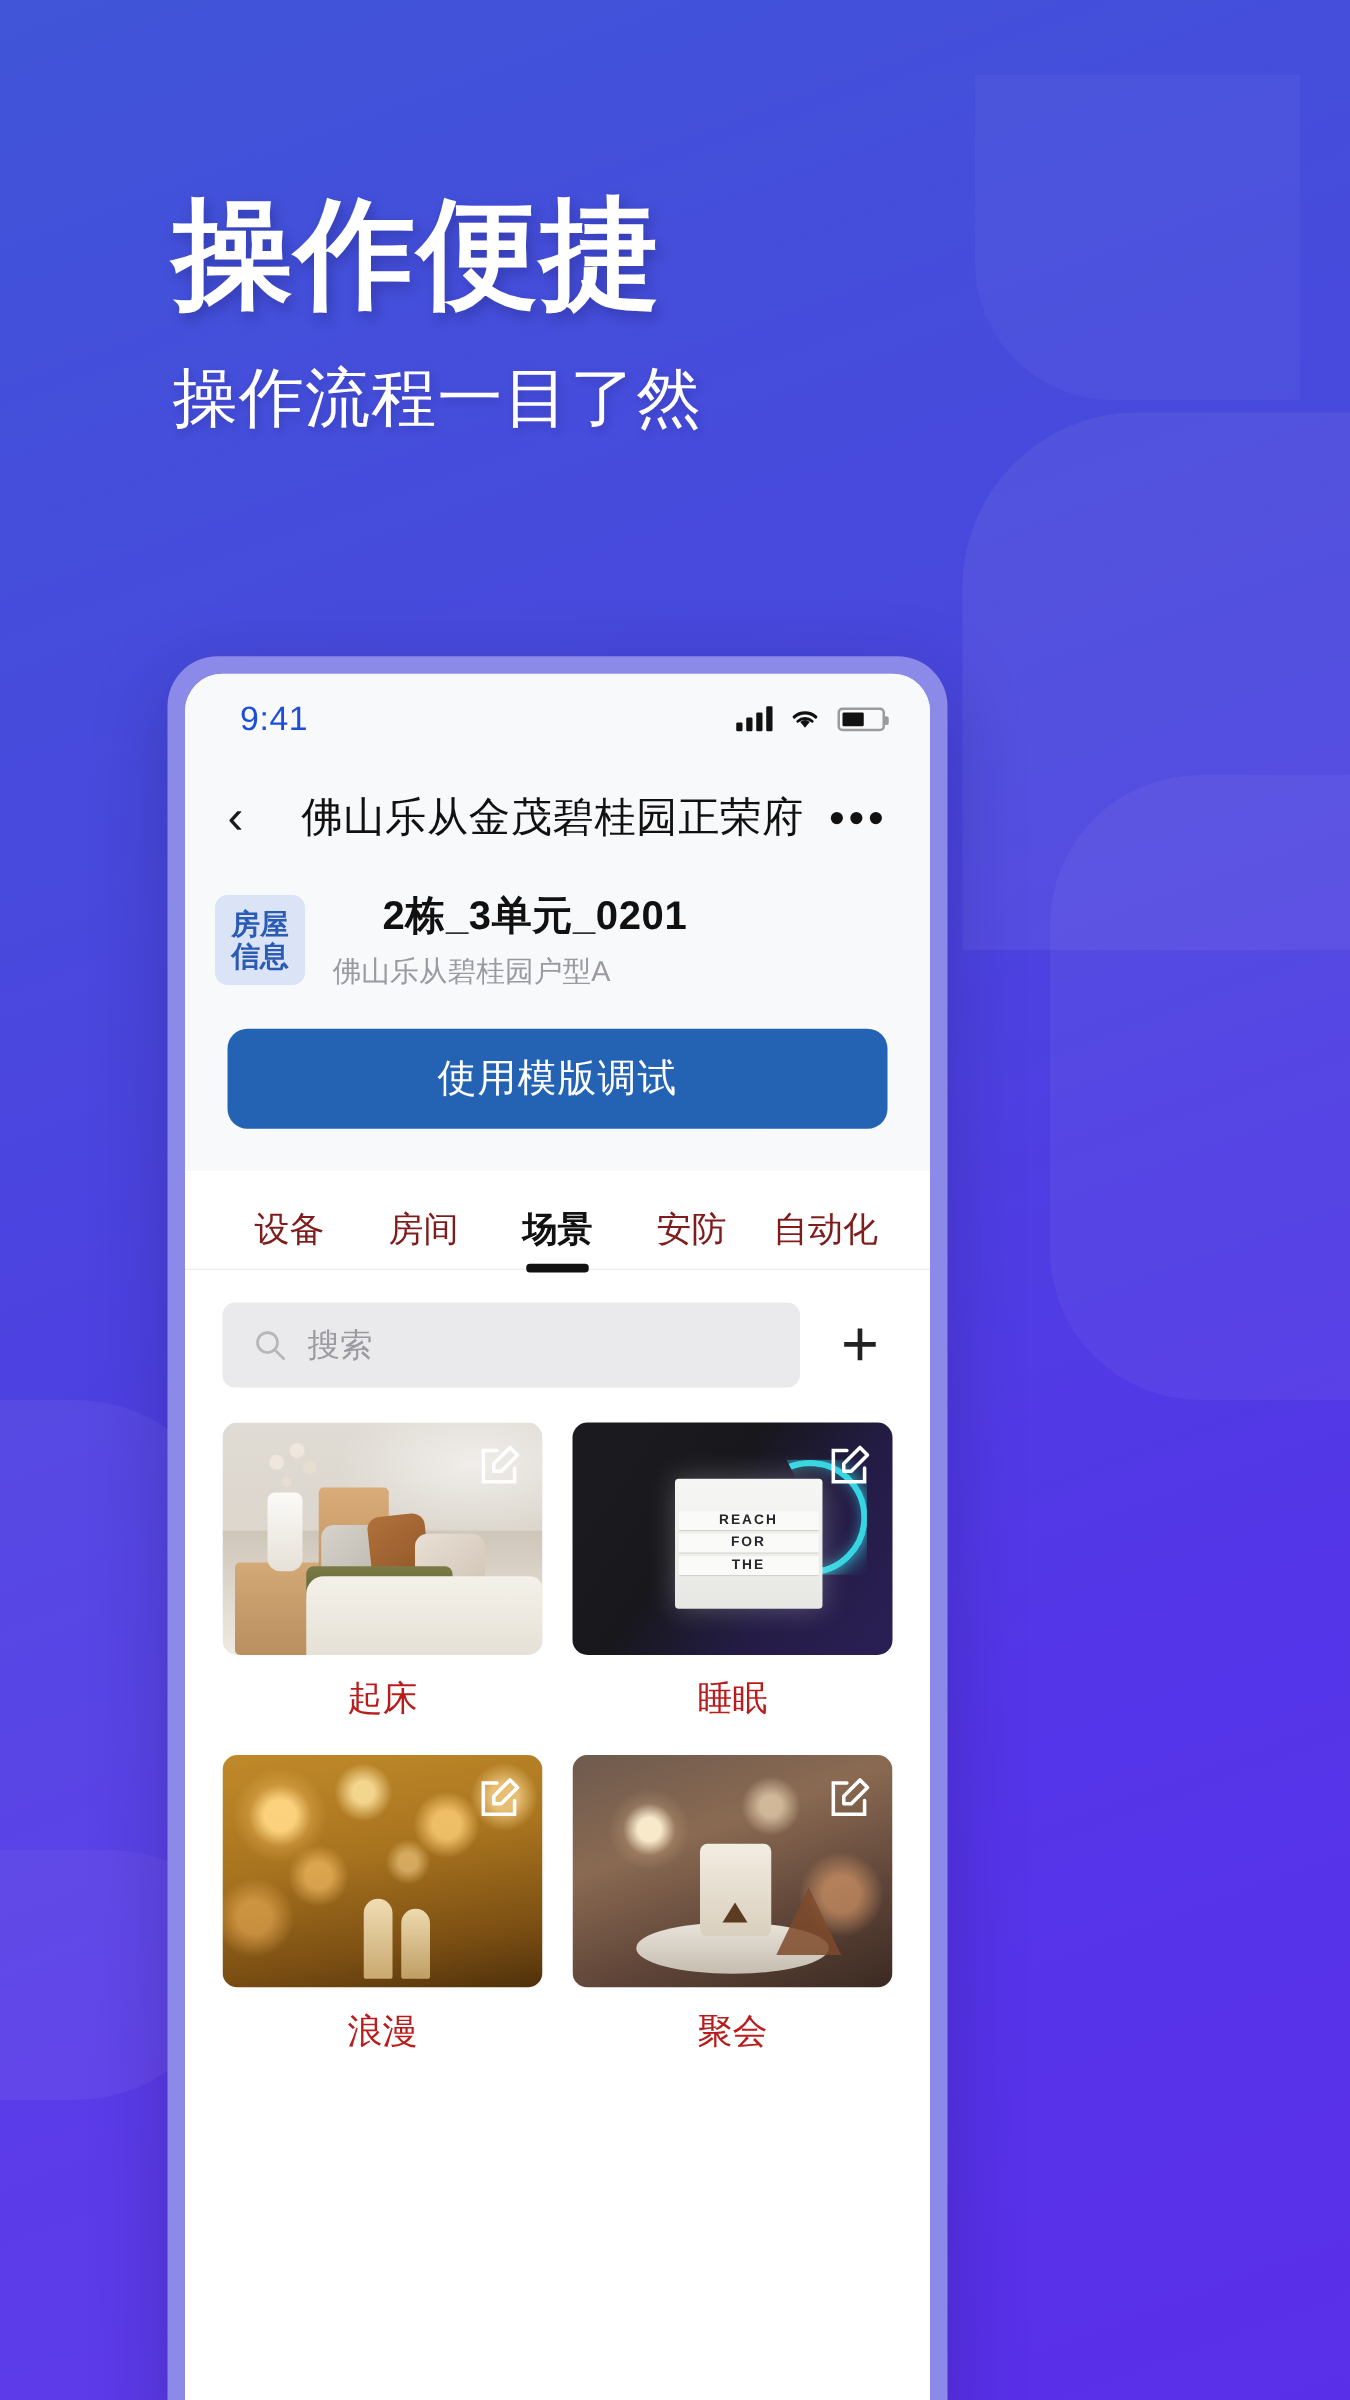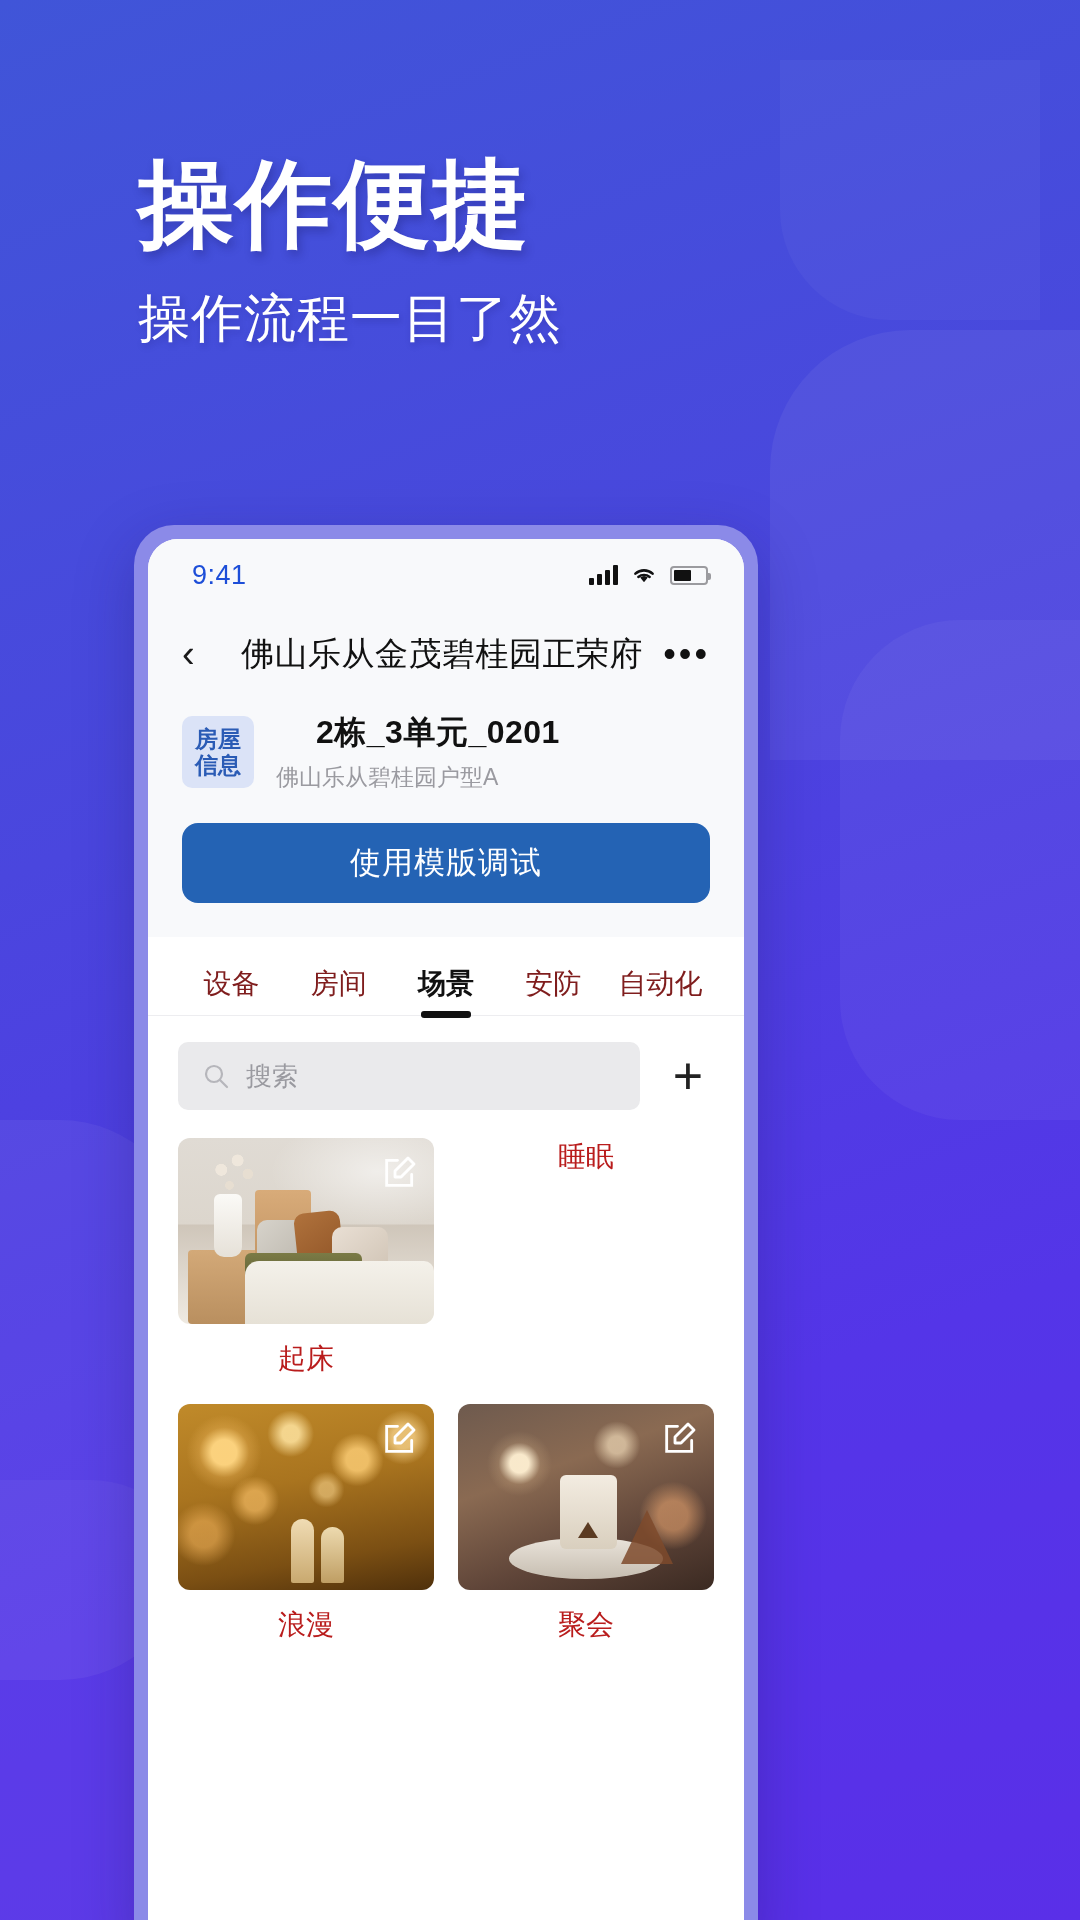--- a/index.html
+++ b/index.html
@@ -88,21 +88,21 @@
   .nav-title {
     flex: 1; text-align: center; font-size: 33px; font-weight: 500; color: #111;
     letter-spacing: 0.5px;
   }
   .nav-more { width: 52px; text-align: right; font-size: 36px; color: #111; letter-spacing: 3px; line-height: 0.6; }
 
   
   .house {
     background: #f8f9fb;
     display: flex; align-items: center; gap: 22px;
-    padding: 14px 34px 22px 34px;
+    padding: 14px 34px 22px 24px;
   }
   .house-badge {
     width: 72px; height: 72px; flex: 0 0 72px;
     background: #dbe3f7; border-radius: 10px;
     display: flex; flex-direction: column; align-items: center; justify-content: center;
     color: #2a5bb5; font-size: 23px; font-weight: 700; line-height: 1.15;
   }
   .house-meta { display: flex; flex-direction: column; gap: 7px; }
   .house-title { font-size: 32px; font-weight: 600; color: #111; letter-spacing: 0.5px; margin-left: 40px; }
   .house-sub { font-size: 23px; color: #9a9aa0; }
@@ -332,20 +332,32 @@
               <div class="blanket"></div>
             <svg class="edit" viewBox="0 0 24 24">
               <path d="M19 13.5V20H4V5h6.5" stroke="#fff" stroke-width="1.7" fill="none" stroke-linecap="round"></path>
               <path d="M16.8 3.6l3.6 3.6L12.6 15H9v-3.6z" stroke="#fff" stroke-width="1.7" fill="none" stroke-linejoin="round"></path>
             </svg>
           </div>
           <div class="card-label">起床</div>
         </div>
 
         <div class="card">
+          <div class="thumb th-night">
+            <div class="moon"></div>
+            <div class="lightbox">
+              <span>REACH</span>
+              <span>FOR</span>
+              <span>THE</span>
+            </div>
+            <svg class="edit" viewBox="0 0 24 24">
+              <path d="M19 13.5V20H4V5h6.5" stroke="#fff" stroke-width="1.7" fill="none" stroke-linecap="round"></path>
+              <path d="M16.8 3.6l3.6 3.6L12.6 15H9v-3.6z" stroke="#fff" stroke-width="1.7" fill="none" stroke-linejoin="round"></path>
+            </svg>
+          </div>
           <div class="card-label">睡眠</div>
         </div>
 
         <div class="card">
           <div class="thumb th-romance">
             <div class="fig1"></div>
               <div class="fig2"></div>
             <svg class="edit" viewBox="0 0 24 24">
               <path d="M19 13.5V20H4V5h6.5" stroke="#fff" stroke-width="1.7" fill="none" stroke-linecap="round"></path>
               <path d="M16.8 3.6l3.6 3.6L12.6 15H9v-3.6z" stroke="#fff" stroke-width="1.7" fill="none" stroke-linejoin="round"></path>

